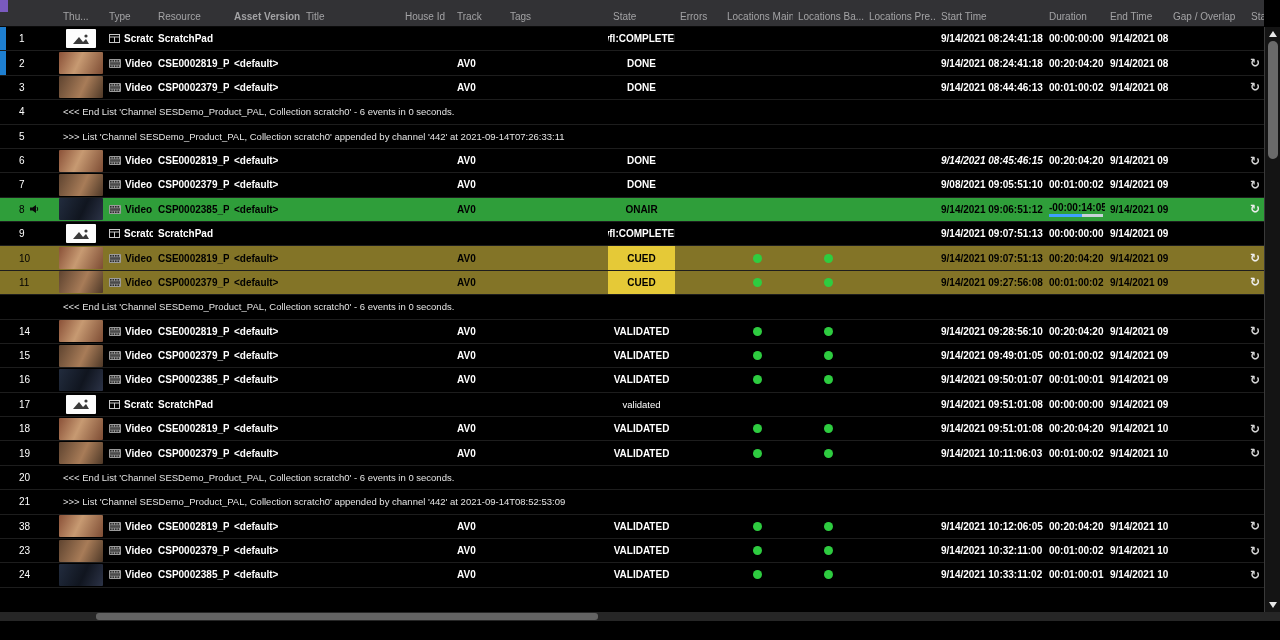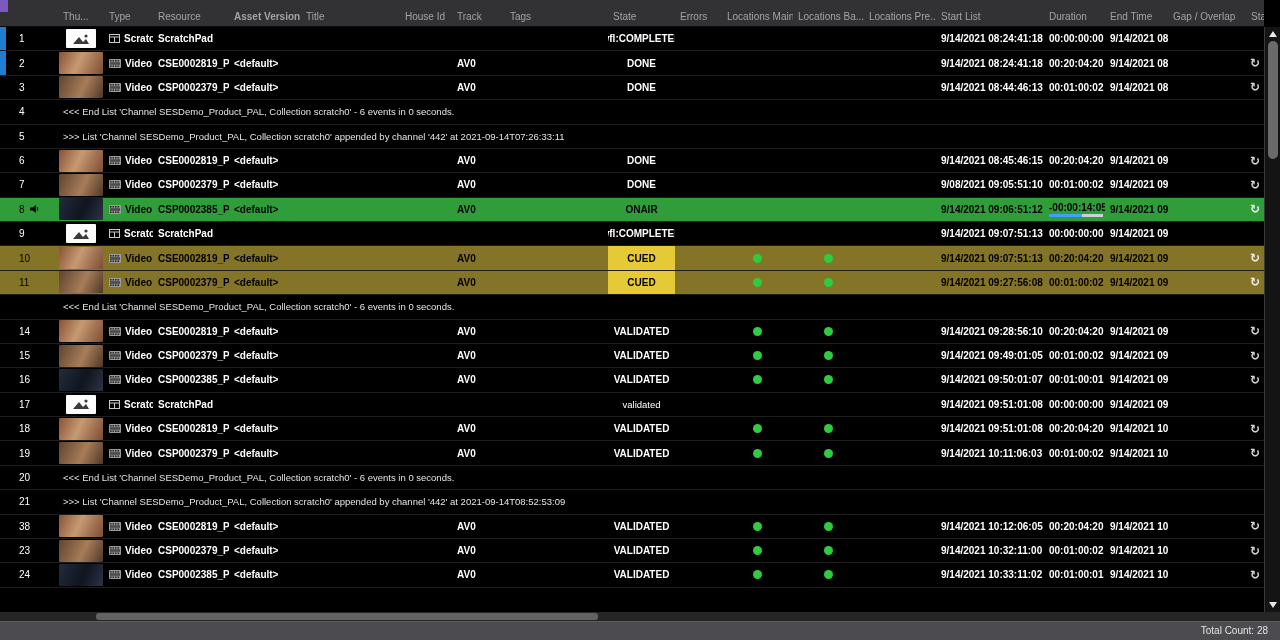--- a/index.html
+++ b/index.html
@@ -72,21 +72,21 @@
       <div class="hcell" style="width: 72px; font-weight: bold;">Asset Version</div>
       <div class="hcell" style="width: 99px;">Title</div>
       <div class="hcell" style="width: 52px;">House Id</div>
       <div class="hcell" style="width: 53px;">Track</div>
       <div class="hcell" style="width: 103px;">Tags</div>
       <div class="hcell" style="width: 67px;">State</div>
       <div class="hcell" style="width: 47px;">Errors</div>
       <div class="hcell" style="width: 71px;">Locations Main</div>
       <div class="hcell" style="width: 71px;">Locations Ba...</div>
       <div class="hcell" style="width: 72px;">Locations Pre...</div>
-      <div class="hcell" style="width: 108px;">Start List</div>
+      <div class="hcell" style="width: 108px;">Start Time</div>
       <div class="hcell" style="width: 61px;">Duration</div>
       <div class="hcell" style="width: 63px;">End Time</div>
       <div class="hcell" style="width: 78px;">Gap / Overlap</div>
       <div class="hcell" style="width: 18px;">Start T</div>
     </div>
   <div class="corner"></div>
   <div class="grid" id="grid">
       <div class="row marked">
         <div class="cell num" style="width: 58px;">
           <span>1</span>
@@ -255,21 +255,21 @@
         <div class="cell" style="width: 72px;">&lt;default&gt;</div>
         <div class="cell" style="width: 99px;"></div>
         <div class="cell" style="width: 52px;"></div>
         <div class="cell" style="width: 53px;">AV0</div>
         <div class="cell" style="width: 103px;"></div>
         <div class="cell state" style="width: 67px;">DONE</div>
         <div class="cell" style="width: 47px;"></div>
         <div class="cell dotcell" style="width: 71px;"></div>
         <div class="cell dotcell" style="width: 71px;"></div>
         <div class="cell" style="width: 72px;"></div>
-        <div class="cell" style="width: 108px;">9/14/2021 08:45:46:15</div>
+        <div class="cell" style="width: 108px; font-style: italic;">9/14/2021 08:45:46:15</div>
         <div class="cell durcell" style="width: 61px;">00:20:04:20</div>
         <div class="cell" style="width: 63px;">9/14/2021 09:05</div>
         <div class="cell" style="width: 78px;"></div>
         <div class="cell rcell" style="width: 18px;">
           <span class="ricon">↻</span>
         </div>
       </div>
       <div class="row">
         <div class="cell num" style="width: 58px;">
           <span>7</span>
@@ -943,16 +943,13 @@
 
   <div class="vscroll">
     <div class="varrow up"></div>
     <div class="vthumb"></div>
     <div class="varrow down"></div>
   </div>
   <div class="hscroll">
     <div class="hthumb"></div>
   </div>
 
-  <div class="statusbar">
-    <span class="total">Total Count: 28</span>
-  </div>
 </div>
 
 </body></html>

